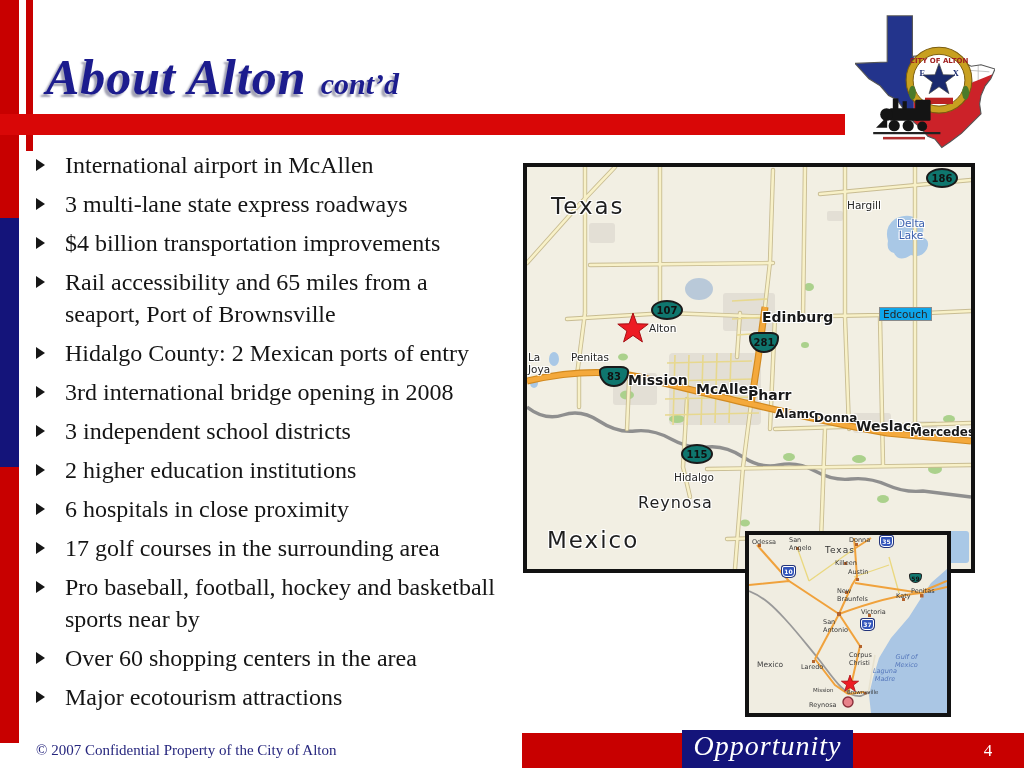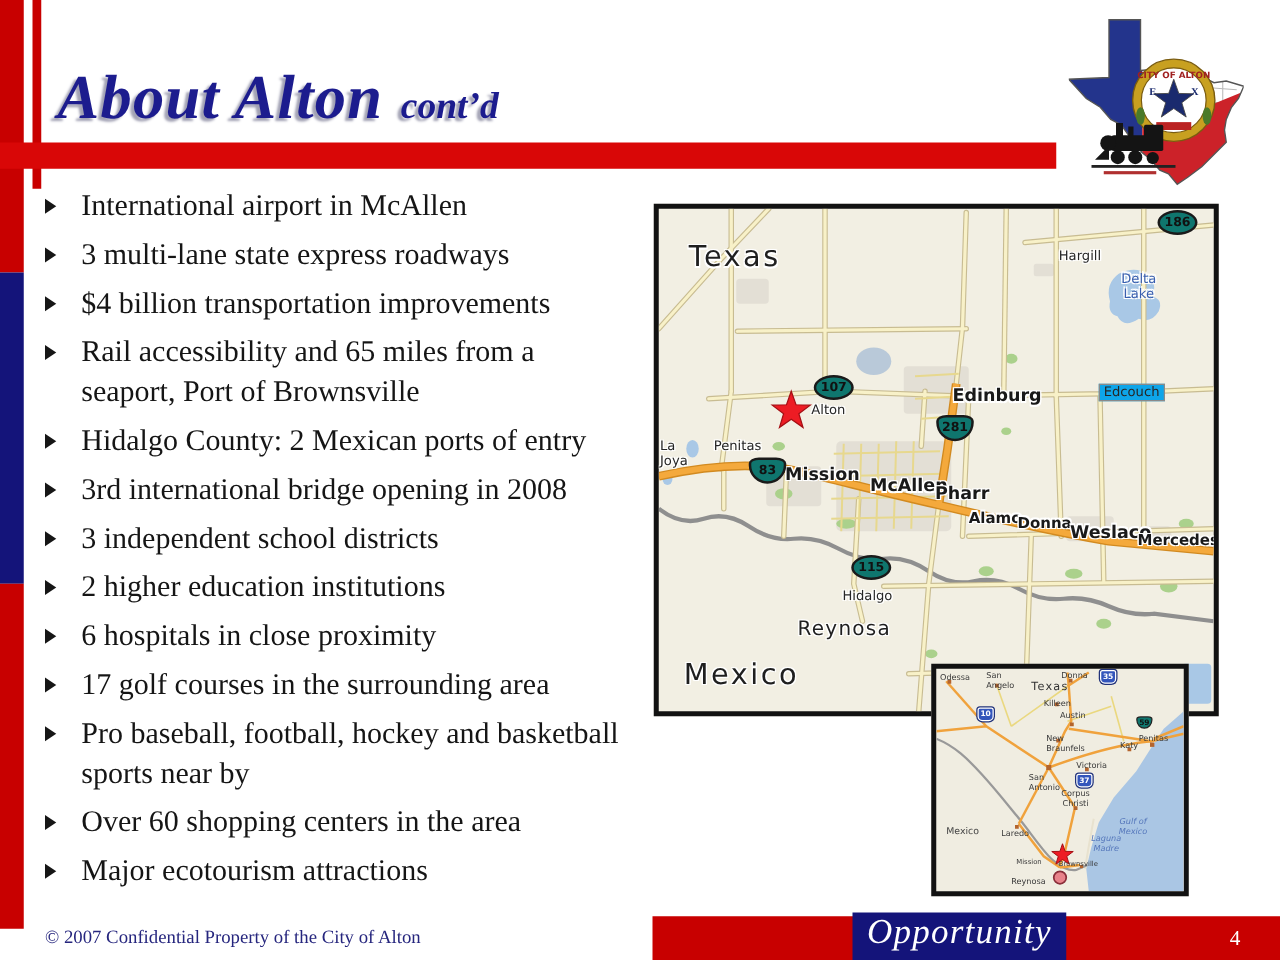--- a/index.html
+++ b/index.html
@@ -339,21 +339,21 @@
       <div class="map-label i-town" style="left: 100px; top: 1px;">Donna</div>
       <div class="map-label i-town" style="left: 86px; top: 24px;">Killeen</div>
       <div class="map-label i-town" style="left: 99px; top: 33px;">Austin</div>
       <div class="map-label i-town" style="left: 88px; top: 52px;">New
 Braunfels</div>
       <div class="map-label i-town" style="left: 147px; top: 57px;">Katy</div>
       <div class="map-label i-town" style="left: 162px; top: 52px;">Penitas</div>
       <div class="map-label i-town" style="left: 74px; top: 83px;">San
 Antonio</div>
       <div class="map-label i-town" style="left: 112px; top: 73px;">Victoria</div>
-      <div class="map-label i-town" style="left: 100px; top: 96px; text-align: center;">Corpus
+      <div class="map-label i-town" style="left: 100px; top: 116px;">Corpus
 Christi</div>
       <div class="map-label i-town" style="left: 52px; top: 128px;">Laredo</div>
       <div class="map-label i-region2" style="left: 8px; top: 125px;">Mexico</div>
       <div class="map-label i-water" style="left: 146px; top: 118px;">Gulf of
 Mexico</div>
       <div class="map-label i-water" style="left: 124px; top: 132px;">Laguna
 Madre</div>
       <div class="map-label i-micro" style="left: 64px; top: 152px;">Mission</div>
       <div class="map-label i-micro" style="left: 98px; top: 154px;">Brownsville</div>
       <div class="map-label i-town" style="left: 60px; top: 166px;">Reynosa</div>

